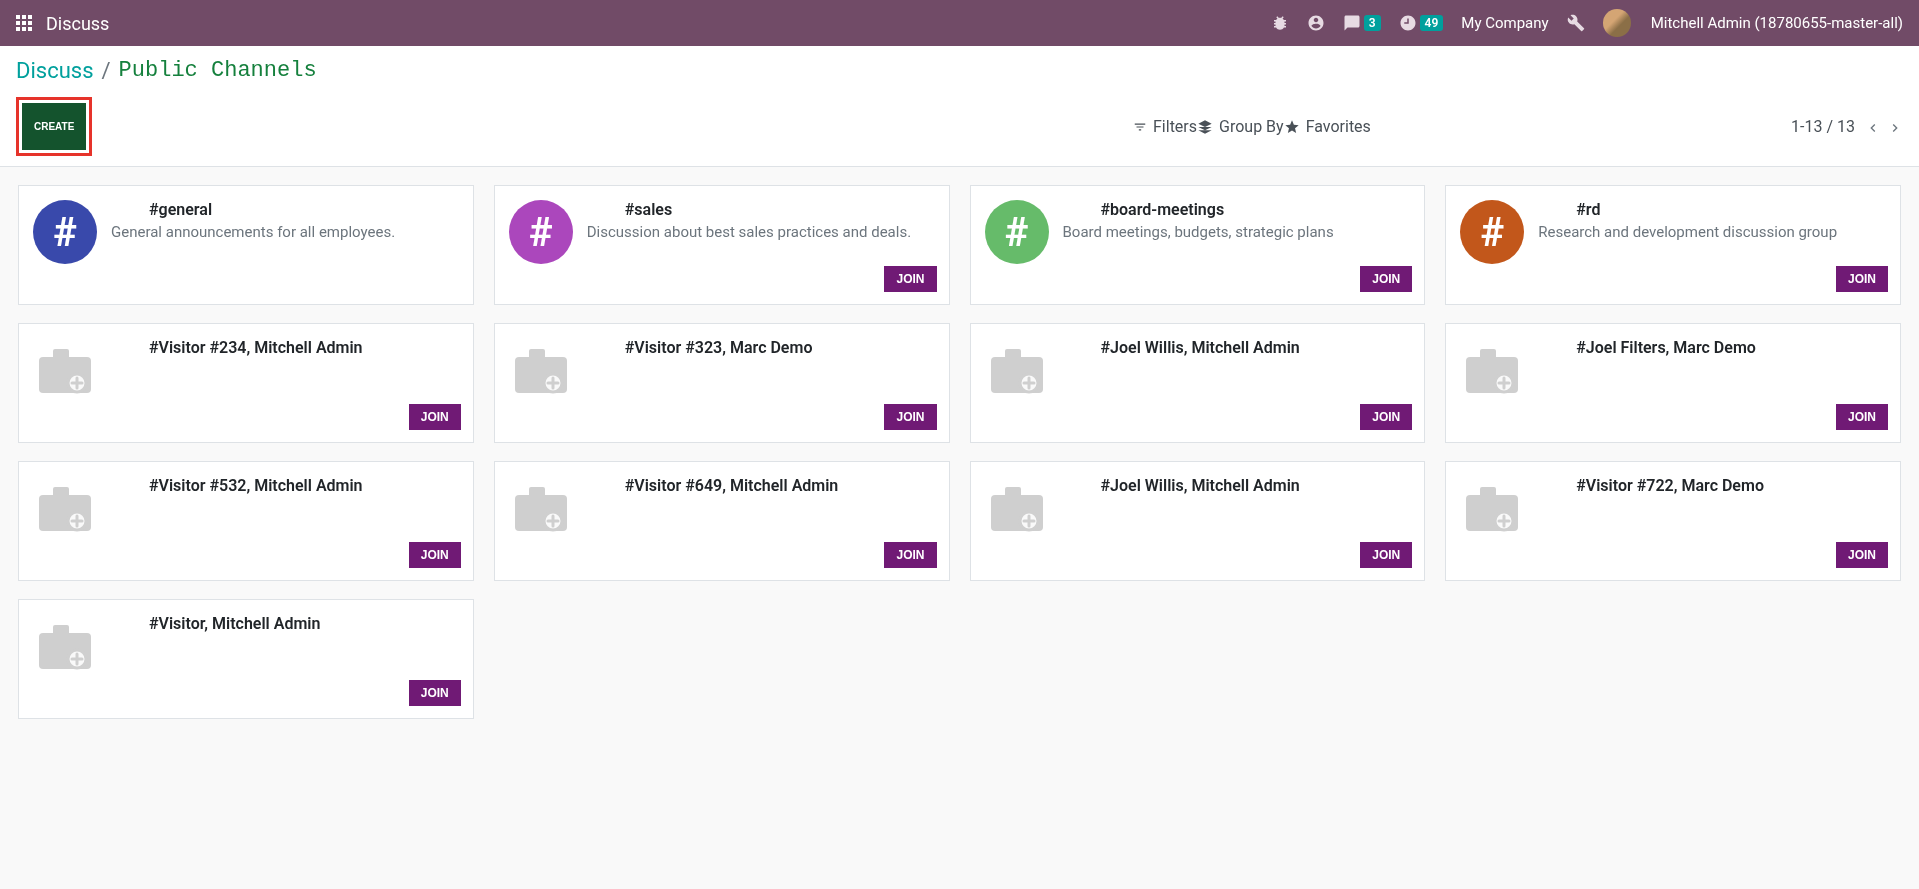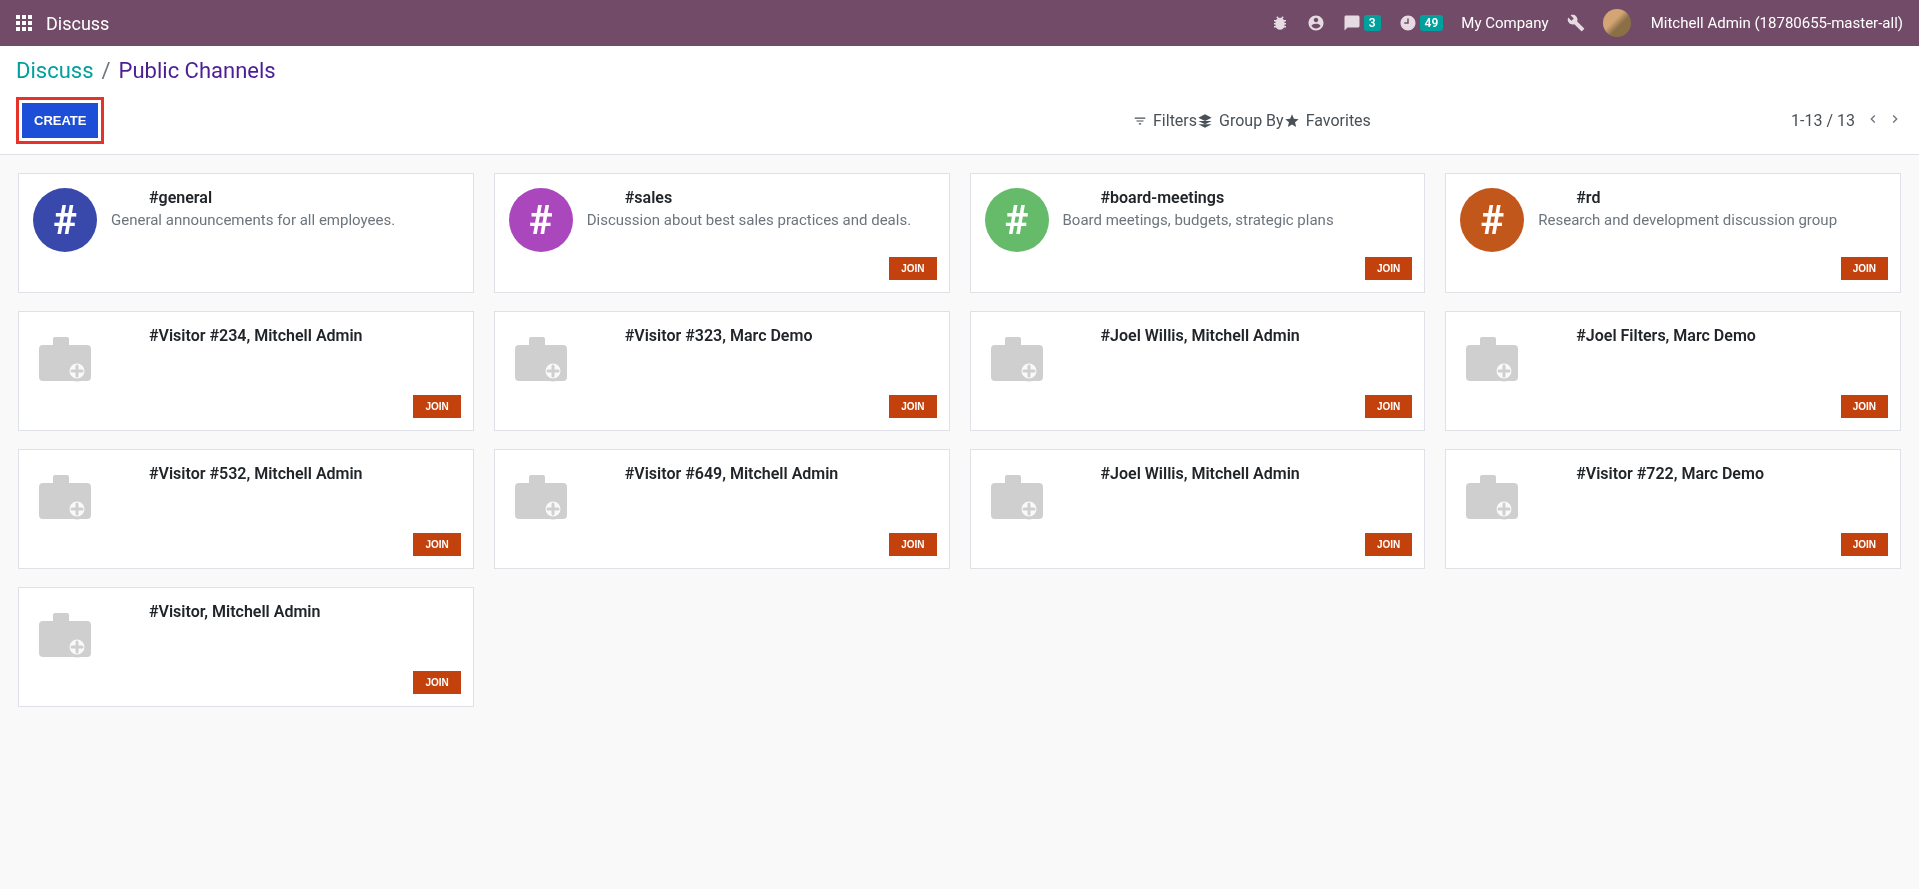--- a/index.html
+++ b/index.html
@@ -16,45 +16,45 @@
 .badge { background: #00a09d; color: #fff; font-size: 12px; padding: 1px 5px; border-radius: 3px; margin-left: 3px; font-weight: 600; }
 .avatar { width: 28px; height: 28px; border-radius: 50%; background: linear-gradient(135deg,#d4a574 40%,#8b6f47 60%); display:inline-block; }
 .user-section { display: flex; align-items: center; gap: 20px; }
 
 
 .control-panel { background: #fff; border-bottom: 1px solid #dee2e6; padding: 12px 16px 10px; }
 .cp-top { display: flex; align-items: center; }
 .breadcrumb { font-size: 22px; display: flex; align-items: center; gap: 8px; }
 .breadcrumb-link { color: #00a09d; }
 .breadcrumb-sep { color: #6c757d; }
-.breadcrumb-current { color: #4c1d95; }
+.breadcrumb-current { color: #15803d; font-family: Liberation Mono, monospace; }
 .search-wrap { margin-left: auto; width: 770px; position: relative; border-bottom: 2px solid #00a09d; display: flex; align-items: center; padding-bottom: 2px; }
 .search-input { border: none; outline: none; width: 100%; font-size: 16px; padding: 4px 0; color: #495057; }
 .search-input::placeholder { color: #adb5bd; }
 .search-icon { color: #6c757d; }
 
 .cp-bottom { display: flex; align-items: center; margin-top: 14px; }
 .create-btn-wrap { border: 3px solid #e6332a; padding: 3px; display:inline-block; }
-.create-btn { background: #1d4ed8; color: #fff; border: none; padding: 10px 12px; font-size: 13px; font-weight: 600; cursor: pointer; }
+.create-btn { background: #14532d; color: #fff; border: none; padding: 18px 12px; font-size: 10px; font-weight: 600; cursor: pointer; }
 .filter-bar { margin-left: auto; display: flex; align-items: center; color: #495057; font-size: 16px; width: 770px; }
 .filter-item { display: flex; align-items: center; gap: 6px; cursor: pointer; }
-.pager { margin-left: auto; display: flex; align-items: flex-start; gap: 10px; color: #495057; }
+.pager { margin-left: auto; display: flex; align-items: flex-end; gap: 10px; color: #495057; }
 .pager-arrows { display: flex; gap: 6px; }
 .pager-arrow { color: #6c757d; cursor: pointer; }
 
 
 .kanban { padding: 18px; display: grid; grid-template-columns: repeat(4, 1fr); gap: 18px 20px; }
 .card { background: #fff; border: 1px solid #dee2e6; padding: 14px; display: flex; gap: 14px; min-height: 120px; position: relative; }
 .card-img { width: 64px; height: 64px; flex-shrink: 0; display: flex; align-items: center; justify-content: center; }
 .hash-circle { width: 64px; height: 64px; border-radius: 50%; display: flex; align-items: center; justify-content: center; color: #fff; font-size: 40px; font-weight: 700; }
 .camera-placeholder { color: #cfcfcf; }
 .card-body { flex: 1; display: flex; flex-direction: column; }
 .card-title { font-weight: 600; color: #212529; font-size: 16px; margin-bottom: 3px; margin-left: 38px; }
 .card-desc { color: #6c757d; font-size: 15px; line-height: 1.35; }
-.join-btn { background: #c2410c; color: #fff; border: none; padding: 6px 12px; font-size: 10px; font-weight: 600; cursor: pointer; position: absolute; right: 12px; bottom: 12px; }
+.join-btn { background: #701a75; color: #fff; border: none; padding: 6px 12px; font-size: 12px; font-weight: 600; cursor: pointer; position: absolute; right: 12px; bottom: 12px; }
 
 svg { display: block; }
 </style>
 </head>
 <body>
 
 <div class="navbar">
   <div class="navbar-left">
     <div class="apps-icon">
       <span></span>

